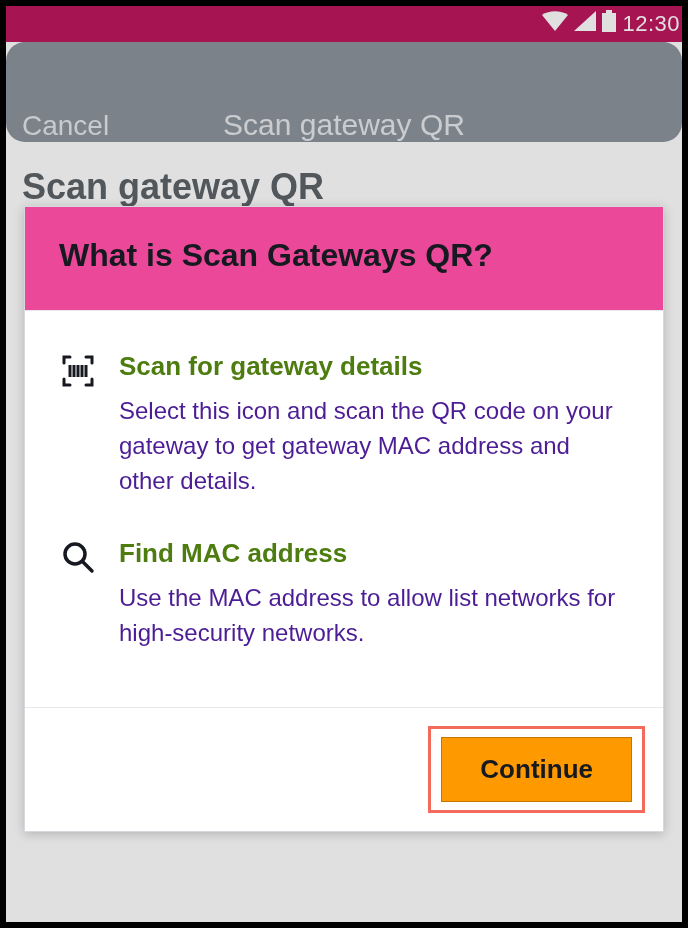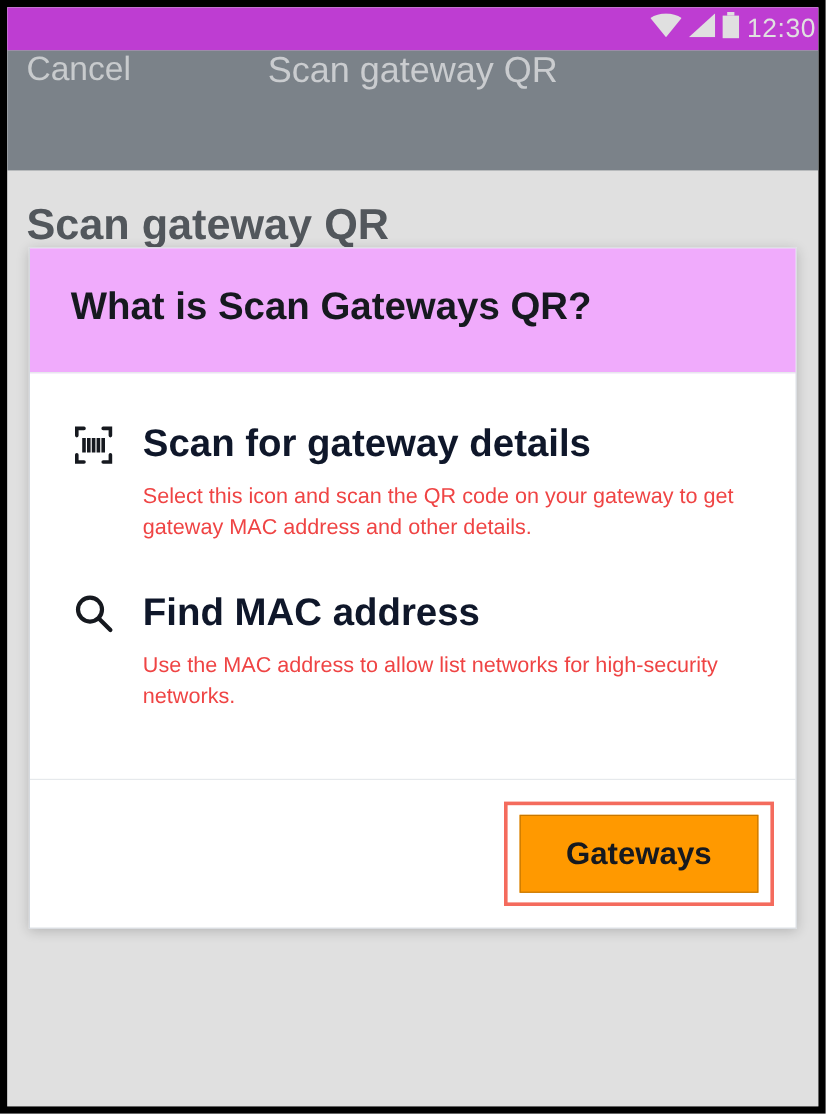--- a/index.html
+++ b/index.html
@@ -7,40 +7,41 @@
   body { background: #000; padding: 6px; }
   .device {
     position: relative;
     width: 676px;
     height: 916px;
     background: #fff;
     overflow: hidden;
   }
   .status-bar {
     height: 36px;
-    background: #d946ef;
+    background: #be185d;
     color: #fff;
     display: flex;
     align-items: center;
     justify-content: flex-end;
     padding: 0 2px 0 10px;
     font-size: 22px;
     gap: 6px;
   }
   .status-icons { display: flex; align-items: center; gap: 6px; }
   .status-clock { font-weight: 500; letter-spacing: 0.5px; }
 
   .nav-bar {
     height: 100px;
     background: #8c949c;
     color: #e9ecef;
     display: flex;
-    align-items: flex-start;
+    align-items: flex-end;
     padding: 0 16px;
     position: relative;
+    border-radius: 19px;
   }
   .nav-cancel {
     font-size: 28px;
     color: #e4e7ea;
   }
   .nav-title {
     position: absolute;
     left: 50%;
     transform: translateX(-50%);
     font-size: 30px;
@@ -65,21 +66,21 @@
     left: 18px;
     right: 18px;
     top: 200px;
     background: #fff;
     border: 1px solid #d5d9de;
     box-shadow: 0 2px 10px rgba(0,0,0,0.2);
   }
   .modal-header {
     padding: 30px 34px 36px 34px;
     border-bottom: 1px solid #e6e9ec;
-    background: #f0abfc;
+    background: #ec4899;
   }
   .modal-header h2 {
     font-size: 32px;
     font-weight: 700;
     color: #16191f;
   }
   .modal-body {
     padding: 40px 34px 40px 34px;
   }
   .info-row {
@@ -89,29 +90,29 @@
   }
   .info-row:last-child { margin-bottom: 16px; }
   .info-icon {
     flex: 0 0 38px;
     display: flex;
     justify-content: center;
     padding-top: 2px;
   }
   .info-text { flex: 1; }
   .info-title {
-    font-size: 32px;
-    font-weight: 700;
-    color: #0f172a;
+    font-size: 26px;
+    font-weight: 700;
+    color: #4d7c0f;
     margin-bottom: 12px;
   }
   .info-desc {
-    font-size: 18px;
+    font-size: 24px;
     line-height: 1.45;
-    color: #ef4444;
+    color: #4c1d95;
   }
   .modal-footer {
     border-top: 1px solid #e6e9ec;
     padding: 18px 18px;
     display: flex;
     justify-content: flex-end;
   }
   .continue-wrap {
     border: 3px solid #f46b5d;
     padding: 8px 10px;
@@ -199,18 +200,18 @@
         </div>
         <div class="info-text">
           <div class="info-title">Find MAC address</div>
           <div class="info-desc">Use the MAC address to allow list networks for high-security networks.</div>
         </div>
       </div>
 
     </div>
     <div class="modal-footer">
       <div class="continue-wrap">
-        <button class="continue-btn">Gateways</button>
+        <button class="continue-btn">Continue</button>
       </div>
     </div>
   </div>
 
 </div>
 
 </body></html>

